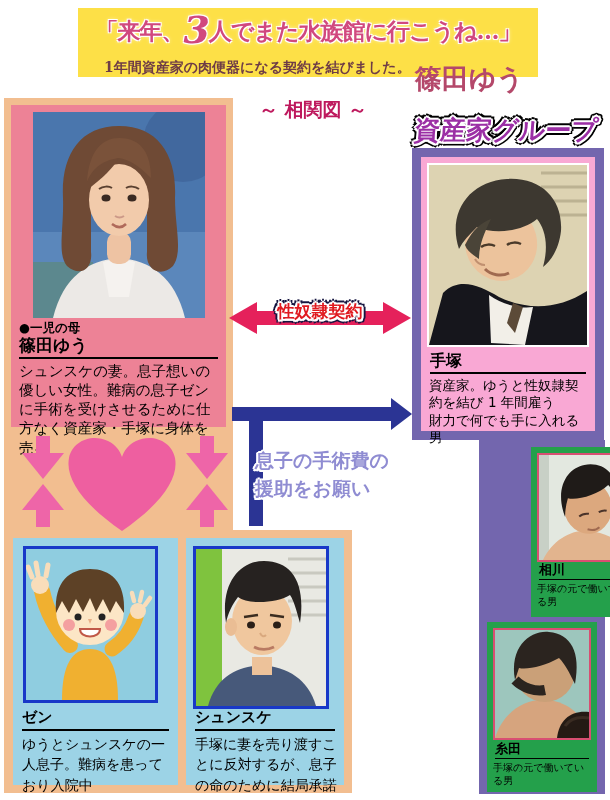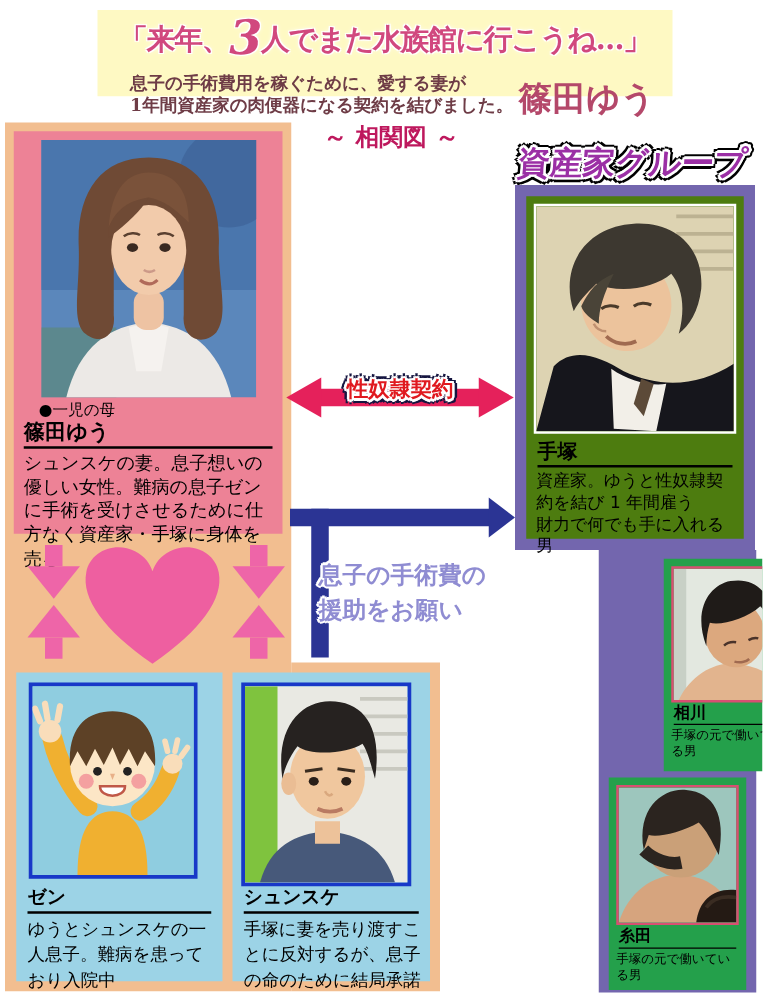--- a/index.html
+++ b/index.html
@@ -1,39 +1,39 @@
 <!DOCTYPE html>
 <html><head>
 <meta charset="utf-8">
 <style>
   html,body{margin:0;padding:0;background:#fff;}
   body{font-family:"DejaVu Sans","Liberation Sans",sans-serif;}
   #stage{position:relative;width:610px;height:800px;background:#fff;overflow:hidden;}
   .abs{position:absolute;}
 
   
-  .header-box{left:78px;top:8px;width:460px;height:69px;background:#fef9c3;}
+  .header-box{left:78px;top:8px;width:460px;height:69px;background:#fde047;}
   .quote-line{left:0;top:8px;width:460px;text-align:center;font-family:"DejaVu Serif","Liberation Serif",serif;
     color:#d1487e;font-weight:bold;font-size:23px;letter-spacing:-1px;white-space:nowrap;
     text-shadow:0 0 4px #fff,1px 1px 0 #fff,-1px -1px 0 #fff,1px -1px 0 #fff,-1px 1px 0 #fff;}
   .quote-big{font-size:38px;font-style:italic;line-height:0;vertical-align:-4px;}
   .subtitle{left:26px;top:50px;font-family:"DejaVu Serif","Liberation Serif",serif;color:#6e3c46;
     font-size:14px;font-weight:bold;line-height:1.3;white-space:nowrap;}
   .actress{right:14px;top:53px;font-family:"DejaVu Serif","Liberation Serif",serif;color:#b4486a;
     font-size:27px;font-weight:bold;white-space:nowrap;}
   .diagram-title{left:218px;top:97px;width:190px;text-align:center;font-size:19px;font-weight:bold;color:#be185d;}
 
   
   .orange-main{left:4px;top:98px;width:229px;height:695px;background:#f2be90;}
   .orange-ext{left:233px;top:530px;width:119px;height:263px;background:#f2be90;}
 
   
   .pink-panel{left:11px;top:105px;width:215px;height:322px;background:#ed8296;}
   .yuu-photo{left:22px;top:7px;width:172px;height:206px;display:block;}
-  .yuu-tag{left:20px;top:215px;font-size:12.5px;font-weight:normal;color:#000;}
+  .yuu-tag{left:8px;top:215px;font-size:12.5px;font-weight:bold;color:#000;}
   .yuu-name{left:8px;top:229px;font-size:17px;font-weight:bold;color:#000;}
   .pink-rule{left:8px;top:252px;width:199px;border-top:2px solid #000;}
   .yuu-desc{left:8px;top:257px;width:201px;font-size:14.5px;line-height:1.32;color:#000;}
 
   
   .fam-arrow{width:42px;}
   .fa-stem{width:14px;height:17px;background:#ee65a8;margin:0 auto;}
   .fa-head-down{width:0;height:0;border-left:21px solid transparent;border-right:21px solid transparent;border-top:26px solid #ee65a8;}
   .fa-head-up{width:0;height:0;border-left:21px solid transparent;border-right:21px solid transparent;border-bottom:26px solid #ee65a8;}
   .heart-wrap{left:64px;top:433px;width:116px;height:102px;}
@@ -53,21 +53,21 @@
   .contract-label{left:245px;top:300px;width:150px;text-align:center;font-size:17px;font-weight:bold;color:#e0191f;white-space:nowrap;
     text-shadow:-2px 0 0 #fff,2px 0 0 #fff,0 -2px 0 #fff,0 2px 0 #fff,-1.5px -1.5px 0 #fff,1.5px -1.5px 0 #fff,-1.5px 1.5px 0 #fff,1.5px 1.5px 0 #fff,
       -4px 0 0 #151540,4px 0 0 #151540,0 -4px 0 #151540,0 4px 0 #151540,-3px -3px 0 #151540,3px -3px 0 #151540,-3px 3px 0 #151540,3px 3px 0 #151540;}
 
   
   .wealthy-title{left:404px;top:113px;width:204px;text-align:center;font-size:26px;font-weight:bold;color:#9b2fa5;
     transform:skewX(-4deg);white-space:nowrap;
     text-shadow:-2px 0 0 #fff,2px 0 0 #fff,0 -2px 0 #fff,0 2px 0 #fff,-1.5px -1.5px 0 #fff,1.5px -1.5px 0 #fff,-1.5px 1.5px 0 #fff,1.5px 1.5px 0 #fff,
       -4px 0 0 #000,4px 0 0 #000,0 -4px 0 #000,0 4px 0 #000,-3px -3px 0 #000,3px -3px 0 #000,-3px 3px 0 #000,3px 3px 0 #000;}
   .purple-top{left:412px;top:148px;width:192px;height:292px;background:#7366ae;}
-  .tezuka-panel{left:9px;top:9px;width:174px;height:274px;background:#4d7c0f;}
+  .tezuka-panel{left:9px;top:9px;width:174px;height:274px;background:#f9a8d4;}
   .tezuka-photo{left:6px;top:6px;width:158px;height:180px;border:2px solid #fff;display:block;}
   .tezuka-name{left:9px;top:194px;font-size:16px;font-weight:bold;color:#000;}
   .tezuka-rule{left:9px;top:215px;width:156px;border-top:2px solid #000;}
   .tezuka-desc{left:8px;top:220px;width:160px;font-size:13.5px;line-height:1.28;color:#000;}
   .purple-bottom{left:479px;top:440px;width:126px;height:354px;background:#7366ae;}
   .worker-panel{left:8px;width:110px;height:170px;background:#24a04b;}
   .aikawa-panel{top:7px;margin-left:44px;}
   .itoda-panel{top:182px;}
   .worker-photo{left:6px;top:6px;display:block;border:2px solid #d84f72;}
   .worker-name{left:8px;font-size:13px;font-weight:bold;color:#000;}
@@ -90,21 +90,20 @@
 </head>
 <body>
 
 <div id="stage">
 
   <div class="abs header-box">
     <div class="abs quote-line">
       <span>「来年、</span><span class="quote-big">3</span><span>人でまた水族館に行こうね…」</span>
     </div>
     <div class="abs subtitle">
-      <div>息子の手術費用を稼ぐために、愛する妻が</div>
       <div>1年間資産家の肉便器になる契約を結びました。</div>
     </div>
     <div class="abs actress">篠田ゆう</div>
   </div>
 
   <div class="abs diagram-title">～ 相関図 ～</div>
 
   <div class="abs orange-main"></div>
   <div class="abs orange-ext"></div>
 

